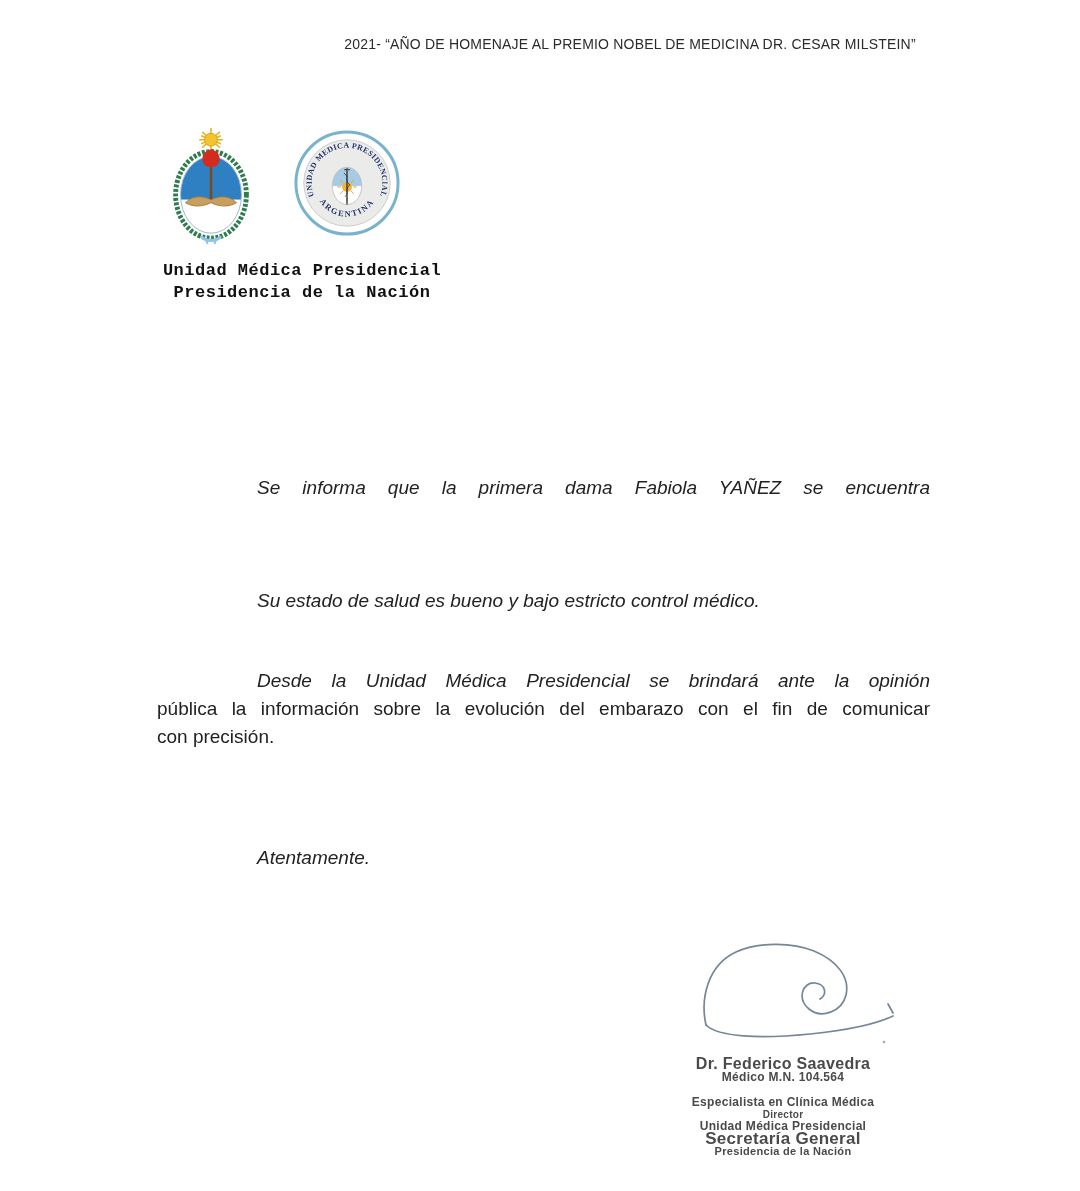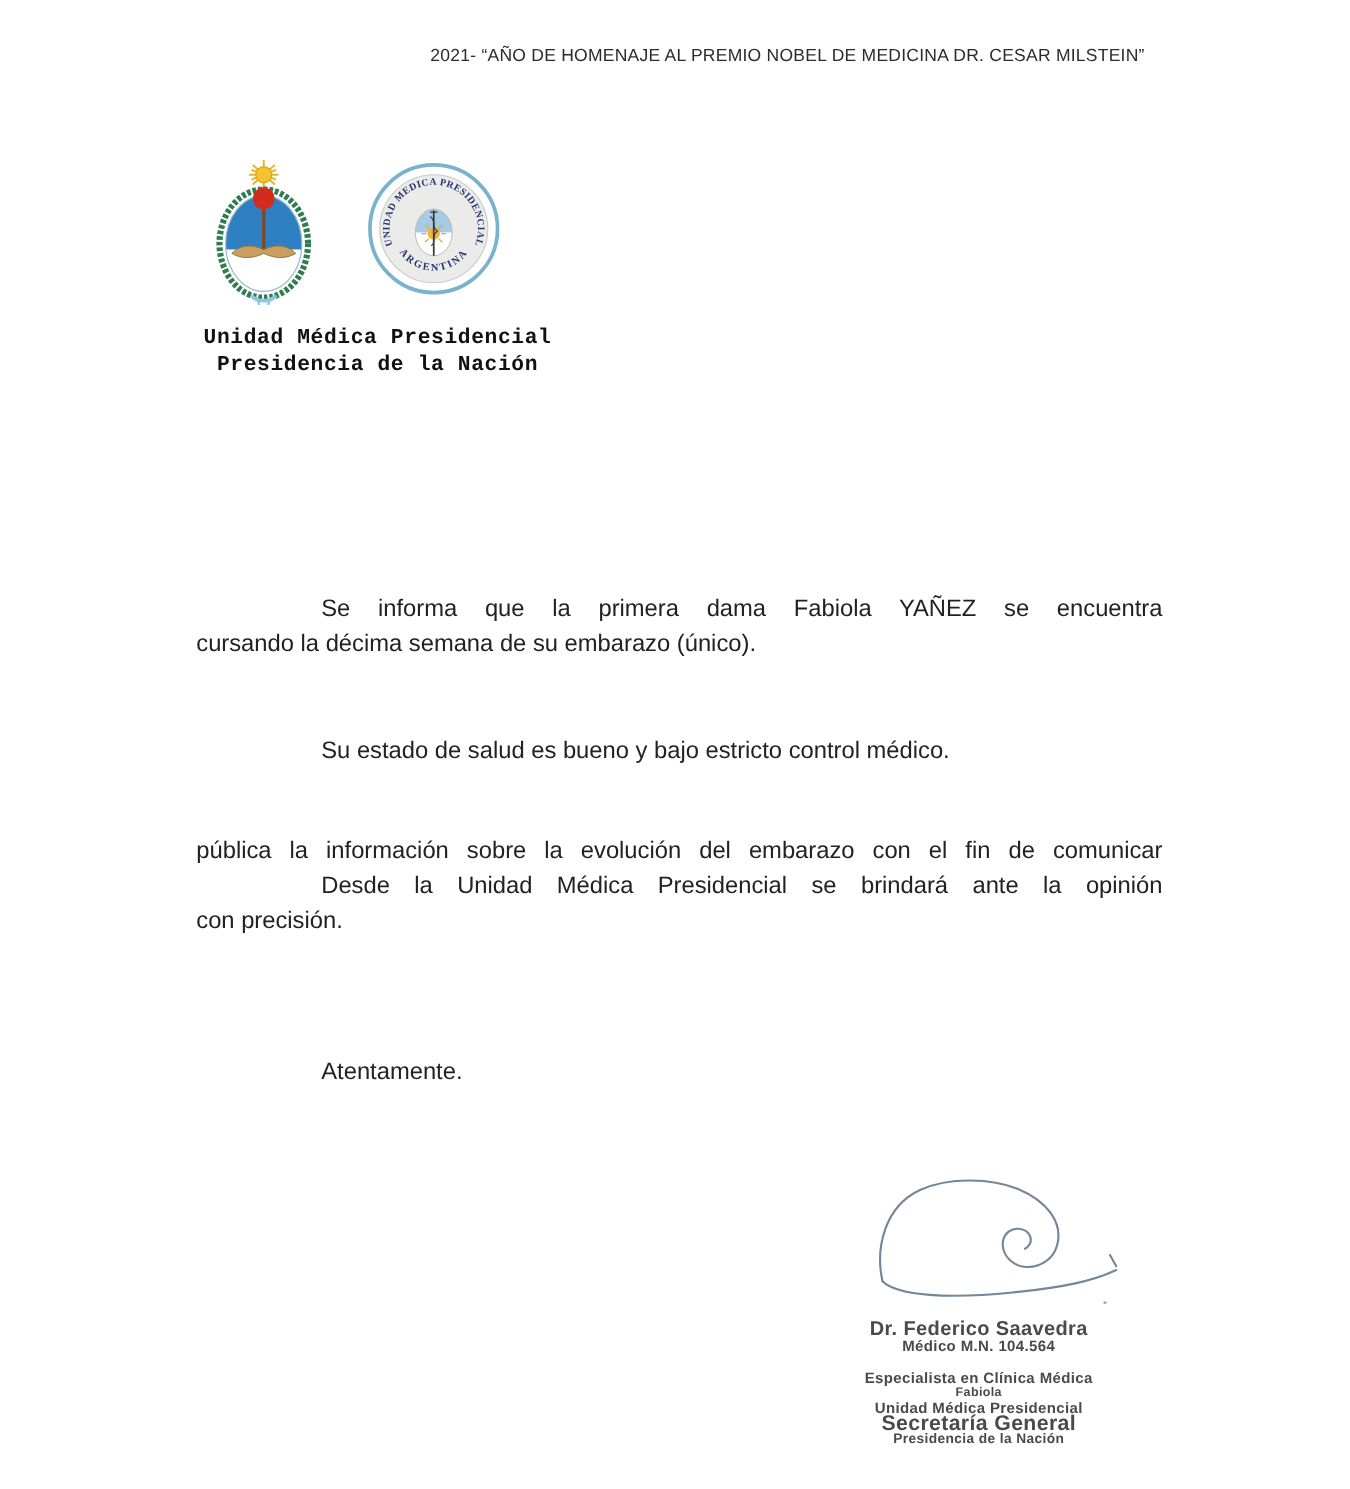--- a/index.html
+++ b/index.html
@@ -39,21 +39,21 @@
     color:#222;
   }
   .body-text{ font-size:19px; line-height:28px; color:#222; }
   .para{ left:157px; width:773px; }
   .p1{ top:474px; }
   .p2{ top:587px; }
   .p3{ top:667px; }
   .closing{ top:844px; }
   .line{ text-align:left; }
   .line.justify{ text-align:justify; text-align-last:justify; }
-  .line.indent{ padding-left:100px; }
+  .line.indent{ padding-left:100px;font-style:italic; }
   .signature-svg{ top:943px; left:698px; width:210px; height:105px; }
   .sig-block{
     top:1057px; left:633px; width:300px;
     text-align:center;
     font-weight:bold;
     color:#4a4a4a;
     letter-spacing:0.3px;
   }
   .sig-name{ font-size:16px; line-height:14px; }
   .sig-l2{ font-size:12px; line-height:13px; }
@@ -143,49 +143,48 @@
   </svg>
 
   <div class="abs letterhead">
     <div>Unidad Médica Presidencial</div>
     <div>Presidencia de la Nación</div>
   </div>
 
 
   <div class="abs para p1 body-text">
     <div class="line justify indent">Se informa que la primera dama Fabiola YAÑEZ se encuentra</div>
-    <div class="line">cursando la décima semana de su embarazo (único).</div>
   </div>
 
   <div class="abs para p2 body-text">
     <div class="line indent">Su estado de salud es bueno y bajo estricto control médico.</div>
   </div>
 
   <div class="abs para p3 body-text">
+    <div class="line justify indent">Desde la Unidad Médica Presidencial se brindará ante la opinión</div>
     <div class="line justify">pública la información sobre la evolución del embarazo con el fin de comunicar</div>
-    <div class="line justify indent">Desde la Unidad Médica Presidencial se brindará ante la opinión</div>
     <div class="line">con precisión.</div>
   </div>
 
   <div class="abs para closing body-text">
     <div class="line indent">Atentamente.</div>
   </div>
 
   <svg class="abs signature-svg" viewBox="0 0 210 105">
     <g fill="none" stroke="#5d7186" stroke-width="1.7" stroke-linecap="round" opacity="0.85">
       <path d="M 8,82 C 2,55 10,22 38,9 C 62,-2 96,0 116,8 C 140,18 152,35 148,52 C 144,69 123,76 111,66 C 99,56 104,39 117,40 C 127,41 130,51 122,56"></path>
       <path d="M 8,82 C 20,94 62,96 112,91 C 152,87 176,82 195,73"></path>
       <path d="M 190,61 L 195,70"></path>
     </g>
     <circle cx="186" cy="99" r="1.3" fill="#5d7186" opacity="0.6"></circle>
   </svg>
 
   <div class="abs sig-block">
     <div class="sig-name">Dr. Federico Saavedra</div>
     <div class="sig-l2">Médico M.N. 104.564</div>
     <div class="sig-l3">Especialista en Clínica Médica</div>
-    <div class="sig-l4">Fabiola</div>
+    <div class="sig-l4">Director</div>
     <div class="sig-l5">Unidad Médica Presidencial</div>
     <div class="sig-l6">Secretaría General</div>
     <div class="sig-l7">Presidencia de la Nación</div>
   </div>
 
 </div>
 
 </body></html>

